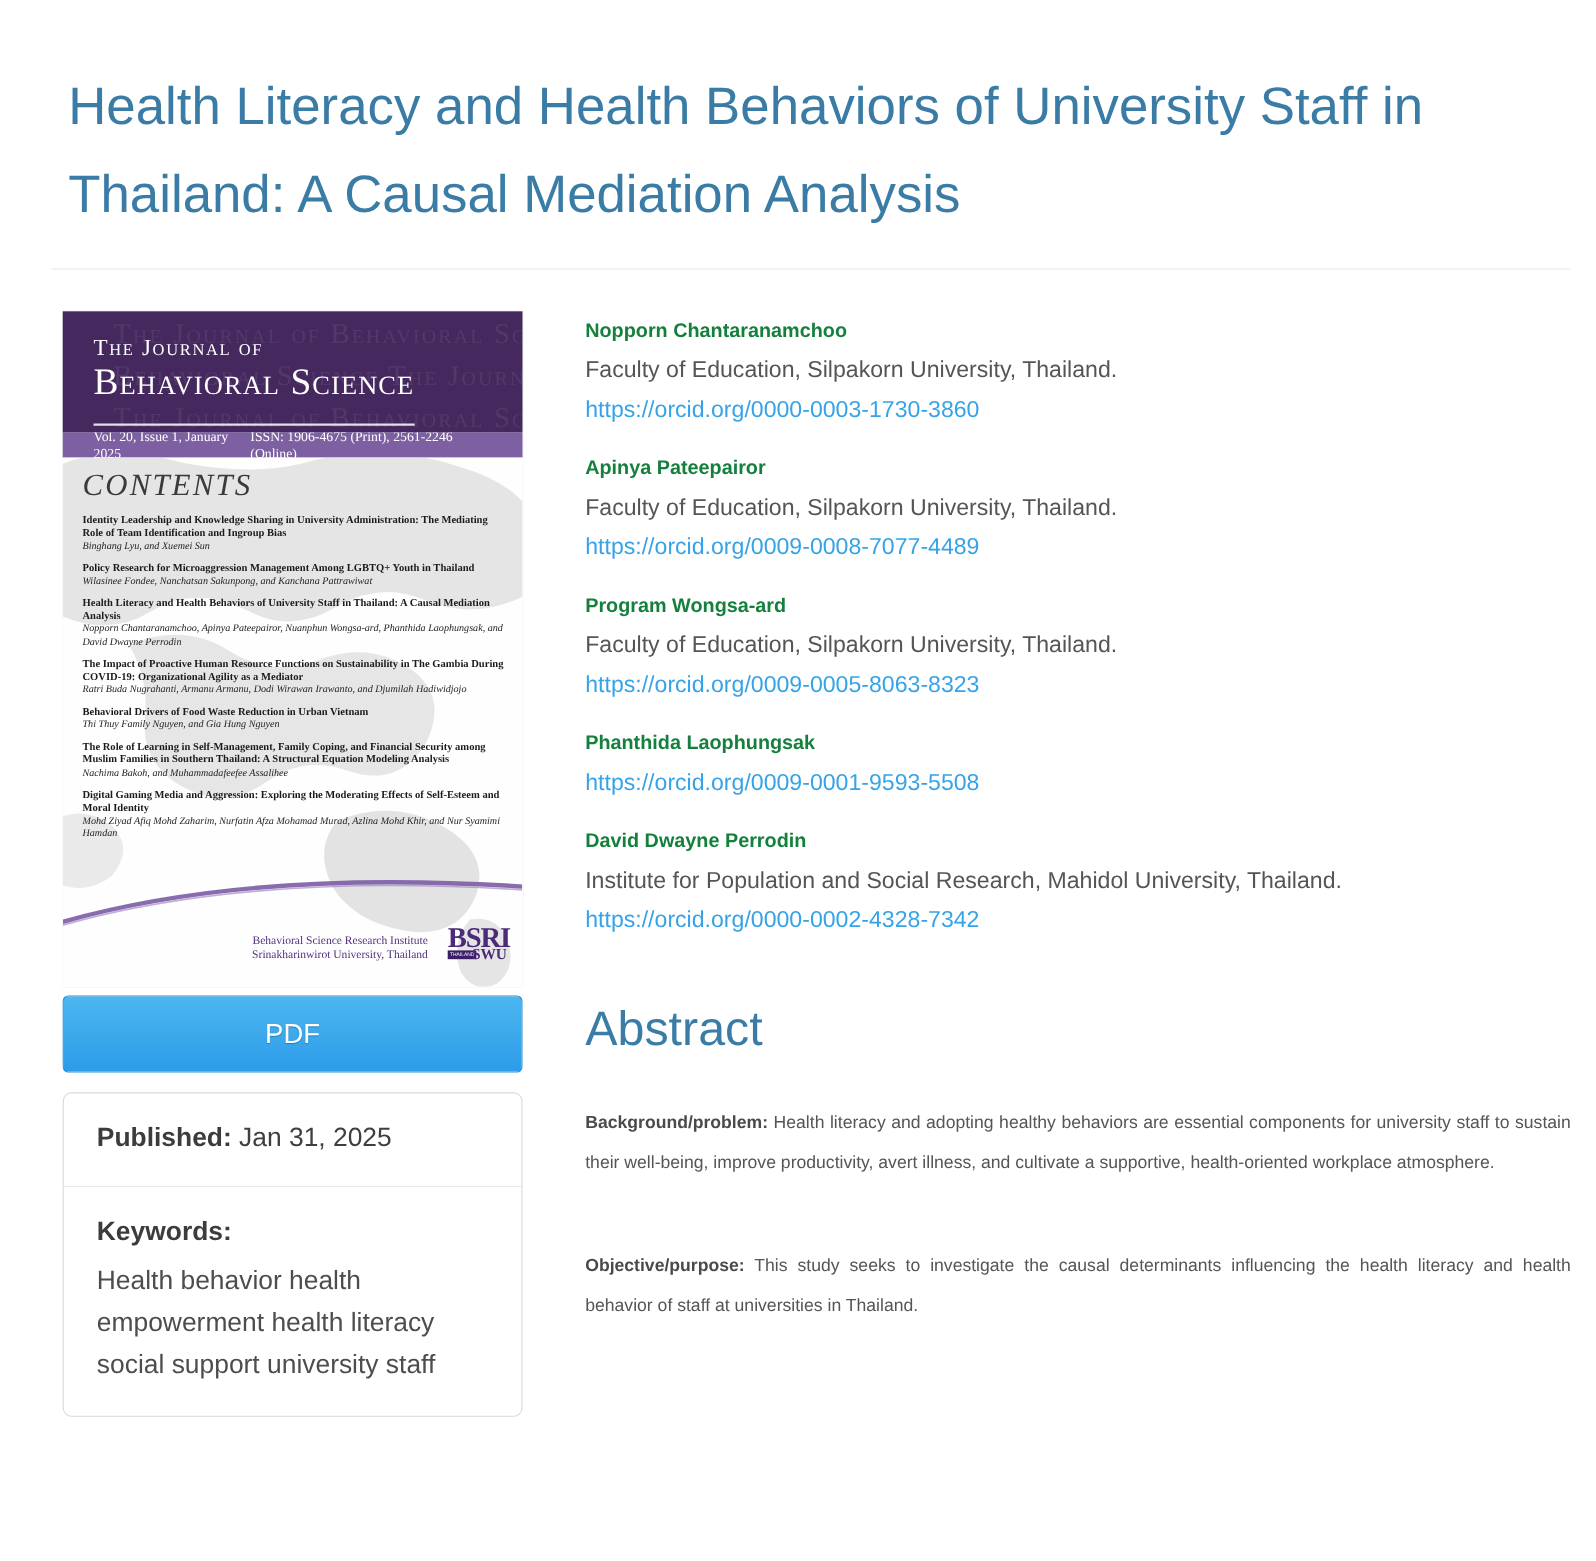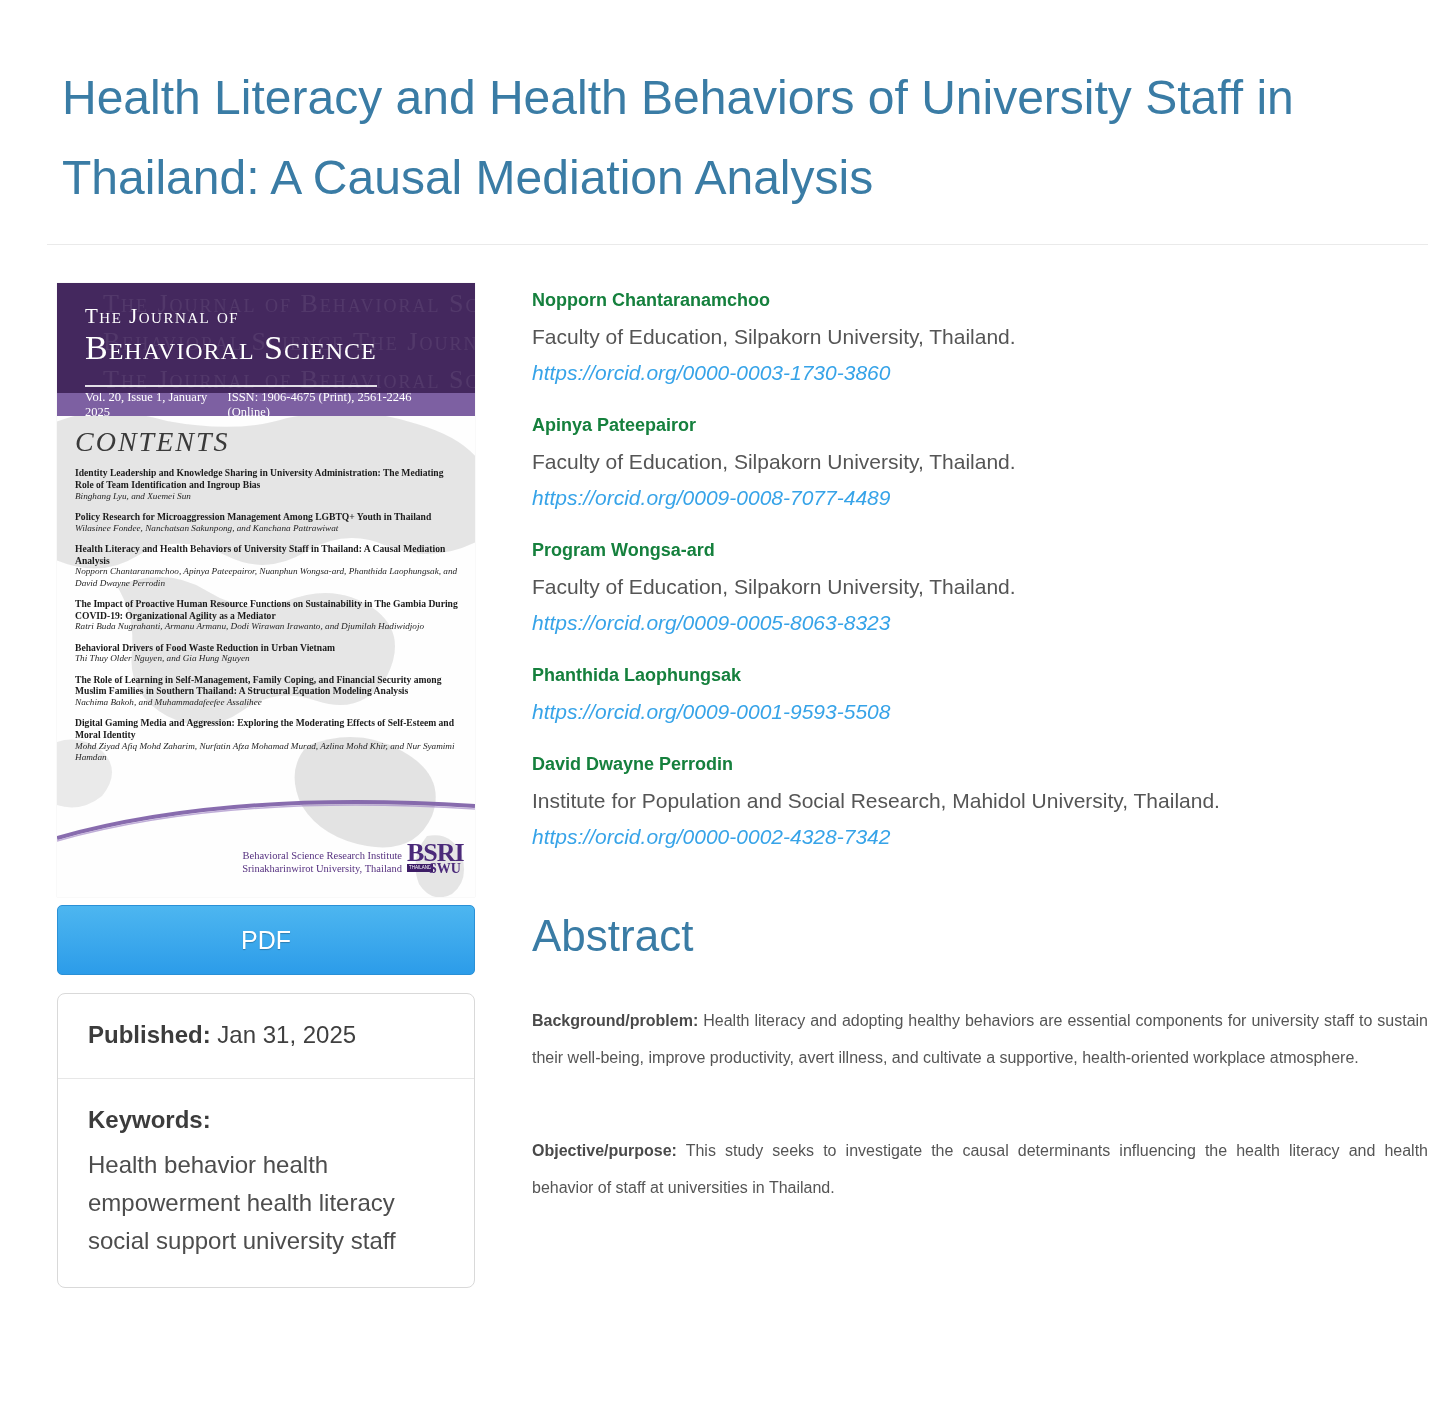--- a/index.html
+++ b/index.html
@@ -72,21 +72,21 @@
   .contents-heading {
     font-style: italic; font-size: 28px; letter-spacing: 2px;
     color: #3a3a3a; margin: 0 0 9px 0; font-weight: 400;
   }
   .toc-item { margin-bottom: 9px; }
   .toc-title { font-weight: bold; font-size: 9.6px; line-height: 11.8px; color: #1b1b1b; }
   .toc-authors { font-style: italic; font-size: 9.2px; line-height: 11.2px; color: #252525; }
   .swoosh { position: absolute; left: 0; top: 372px; }
   .cover-footer {
     position: absolute; right: 10px; top: 426px;
-    display: flex; align-items: center; gap: 5px;
+    display: flex; align-items: center; gap: 18px;
   }
   .inst-text { text-align: right; font-size: 10.5px; line-height: 13.5px; color: #55307f; }
   .bsri-logo { position: relative; width: 58px; height: 40px; color: #4b2a7a; font-family: "Liberation Serif", serif; }
   .bsri-main { position: absolute; top: -2px; left: 0; font-size: 26px; font-weight: bold; letter-spacing: -1px; line-height: 26px; }
   .bsri-sub { position: absolute; top: 19px; left: 22px; font-size: 14px; font-weight: bold; letter-spacing: 0px; }
   .bsri-tag {
     position: absolute; top: 22px; left: 0;
     background: #3d1d66; color: #fff; font-size: 4.5px; line-height: 8px;
     padding: 0 2px; font-family: "Liberation Sans", sans-serif;
   }
@@ -111,21 +111,21 @@
   .info-row + .info-row { border-top: 1px solid #e7e7e7; }
   .info-label { font-weight: bold; color: #3c3c3c; }
   .keywords-label { display: block; margin-bottom: 10px; }
   .keywords-text { font-size: 24px; line-height: 38px; color: #4d4d4d; }
 
   
   .authors { padding-top: 2px; }
   .author-block { margin-bottom: 22px; }
   .author-name { font-size: 18px; font-weight: bold; color: #15803d; line-height: 30px; margin-bottom: 7px; }
   .author-affil { font-size: 21px; color: #555; line-height: 30px; margin-bottom: 6px; }
-  .author-orcid { display: inline-block; font-size: 21px; color: #36a3e8; text-decoration: none; line-height: 30px; font-style: italic; }
+  .author-orcid { display: inline-block; font-size: 21px; color: #36a3e8; text-decoration: none; line-height: 30px; }
 
   
   .abstract-heading {
     margin: 58px 0 0 0;
     font-size: 44px; font-weight: 400; line-height: 52px;
     color: #3a7ca5;
   }
   .abstract-para {
     margin: 40px 0 0 0;
     font-size: 16px; line-height: 37px; color: #555;
@@ -180,21 +180,21 @@
             <div class="toc-item">
               <div class="toc-title">Health Literacy and Health Behaviors of University Staff in Thailand: A Causal Mediation Analysis</div>
               <div class="toc-authors">Nopporn Chantaranamchoo, Apinya Pateepairor, Nuanphun Wongsa-ard, Phanthida Laophungsak, and David Dwayne Perrodin</div>
             </div>
             <div class="toc-item">
               <div class="toc-title">The Impact of Proactive Human Resource Functions on Sustainability in The Gambia During COVID-19: Organizational Agility as a Mediator</div>
               <div class="toc-authors">Ratri Buda Nugrahanti, Armanu Armanu, Dodi Wirawan Irawanto, and Djumilah Hadiwidjojo</div>
             </div>
             <div class="toc-item">
               <div class="toc-title">Behavioral Drivers of Food Waste Reduction in Urban Vietnam</div>
-              <div class="toc-authors">Thi Thuy Older Nguyen, and Gia Hung Nguyen</div>
+              <div class="toc-authors">Thi Thuy Family Nguyen, and Gia Hung Nguyen</div>
             </div>
             <div class="toc-item">
               <div class="toc-title">The Role of Learning in Self-Management, Family Coping, and Financial Security among Muslim Families in Southern Thailand: A Structural Equation Modeling Analysis</div>
               <div class="toc-authors">Nachima Bakoh, and Muhammadafeefee Assalihee</div>
             </div>
             <div class="toc-item">
               <div class="toc-title">Digital Gaming Media and Aggression: Exploring the Moderating Effects of Self-Esteem and Moral Identity</div>
               <div class="toc-authors">Mohd Ziyad Afiq Mohd Zaharim, Nurfatin Afza Mohamad Murad, Azlina Mohd Khir, and Nur Syamimi Hamdan</div>
             </div>
           </div>

